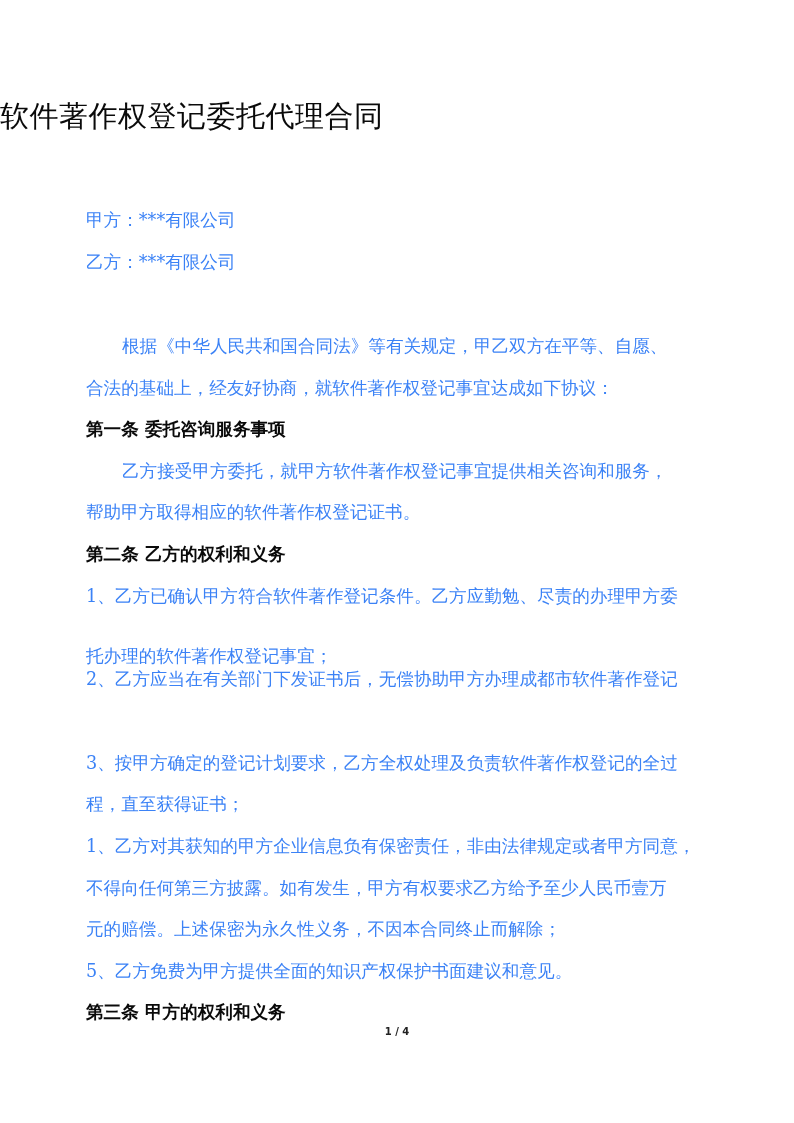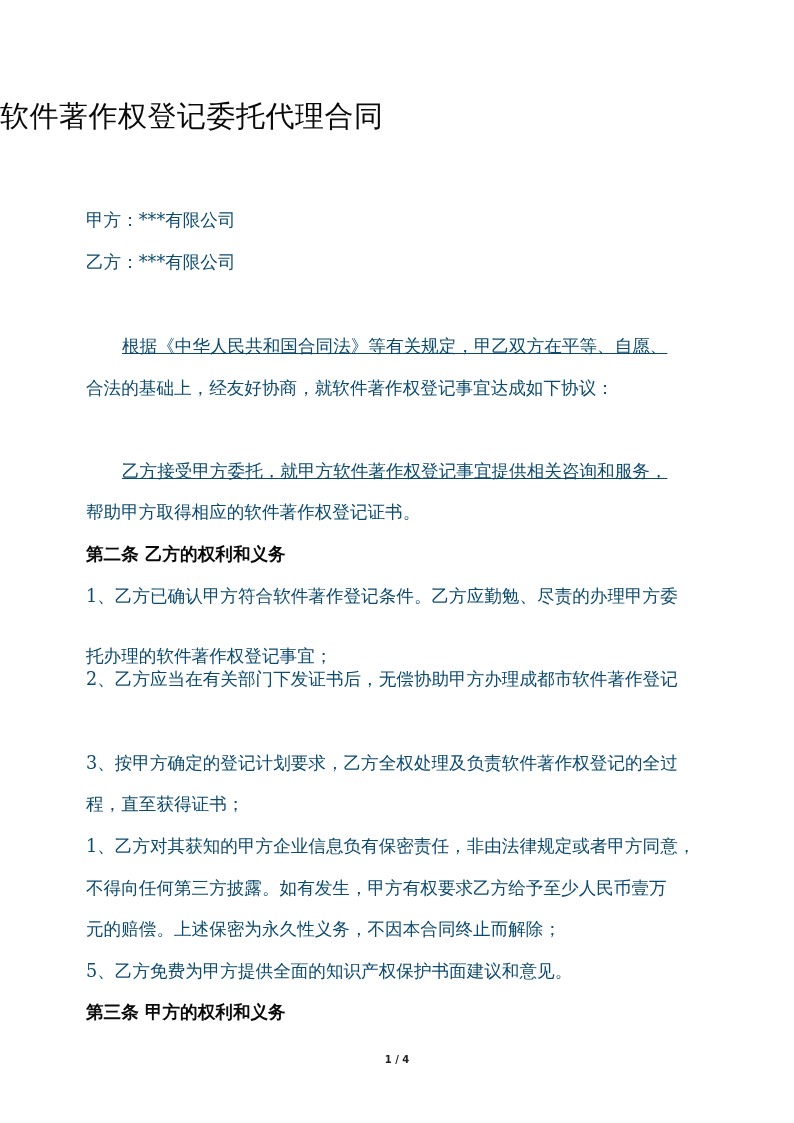--- a/index.html
+++ b/index.html
@@ -32,53 +32,53 @@
       letter-spacing: 0.5px;
       color: #0a0a0a;
     }
     .line {
       position: absolute;
       left: 86px;
       width: 630px;
       font-size: 17.6px;
       line-height: 24px;
       white-space: nowrap;
-      color: #0c4a6e;
+      color: #3b82f6;
     }
-    .indent { left: 122px; text-decoration: underline; }
+    .indent { left: 122px; }
     .heading {
       font-weight: bold;
       color: #0a0a0a;
     }
     .footer {
       position: absolute;
       left: 0;
       width: 794px;
       top: 1026px;
       text-align: center;
       font-family: "DejaVu Sans", "Liberation Sans", sans-serif;
       font-size: 10px;
       font-weight: bold;
       color: #222222;
-      margin-top: 28px;
     }
   </style>
 </head>
 <body>
 
 <div class="page">
 
   <div class="title">软件著作权登记委托代理合同</div>
 
   <div class="line" style="top:208px">甲方：***有限公司</div>
   <div class="line" style="top:250px">乙方：***有限公司</div>
 
   <div class="line indent" style="top:334px">根据《中华人民共和国合同法》等有关规定，甲乙双方在平等、自愿、</div>
   <div class="line" style="top:376px">合法的基础上，经友好协商，就软件著作权登记事宜达成如下协议：</div>
 
+  <div class="line heading" style="top:417px">第一条  委托咨询服务事项</div>
   <div class="line indent" style="top:459px">乙方接受甲方委托，就甲方软件著作权登记事宜提供相关咨询和服务，</div>
   <div class="line heading" style="top:542px">第二条  乙方的权利和义务</div>
 
   <div class="line" style="top:500px">帮助甲方取得相应的软件著作权登记证书。</div>
   <div class="line" style="top:584px">1、乙方已确认甲方符合软件著作登记条件。乙方应勤勉、尽责的办理甲方委</div>
   <div class="line" style="top:644px">托办理的软件著作权登记事宜；</div>
   <div class="line" style="top:667px">2、乙方应当在有关部门下发证书后，无偿协助甲方办理成都市软件著作登记</div>
   <div class="line" style="top:751px">3、按甲方确定的登记计划要求，乙方全权处理及负责软件著作权登记的全过</div>
   <div class="line" style="top:792px">程，直至获得证书；</div>
   <div class="line" style="top:834px">1、乙方对其获知的甲方企业信息负有保密责任，非由法律规定或者甲方同意，</div>

